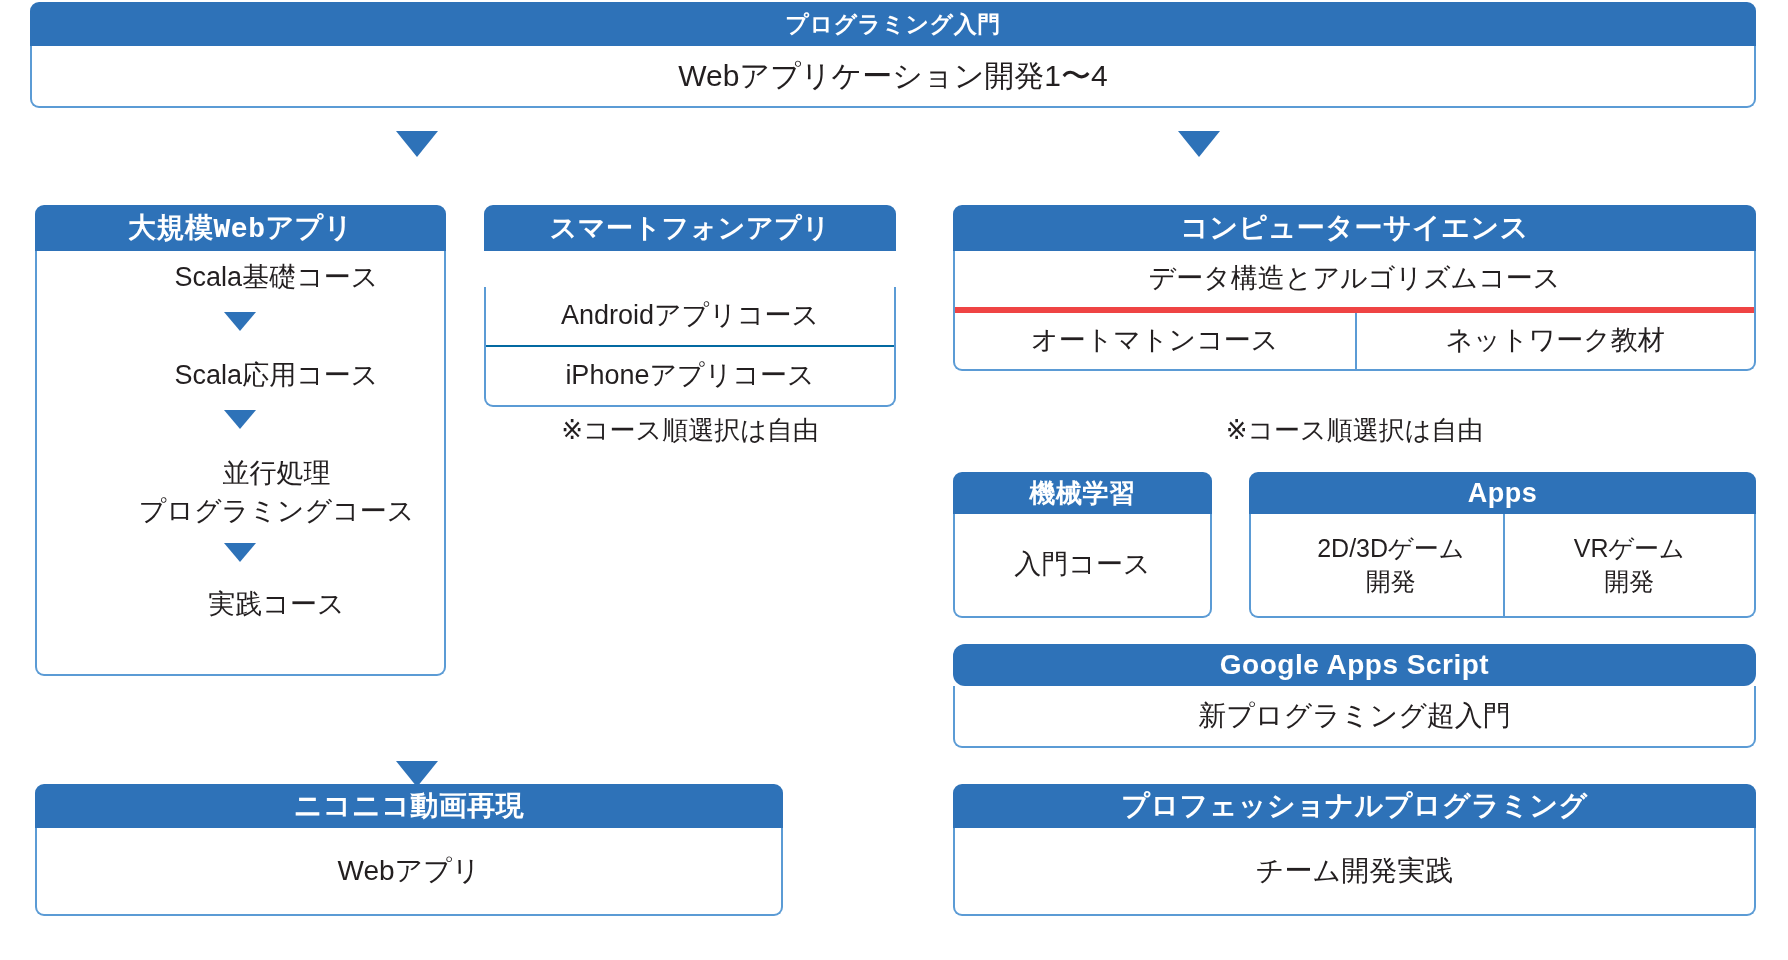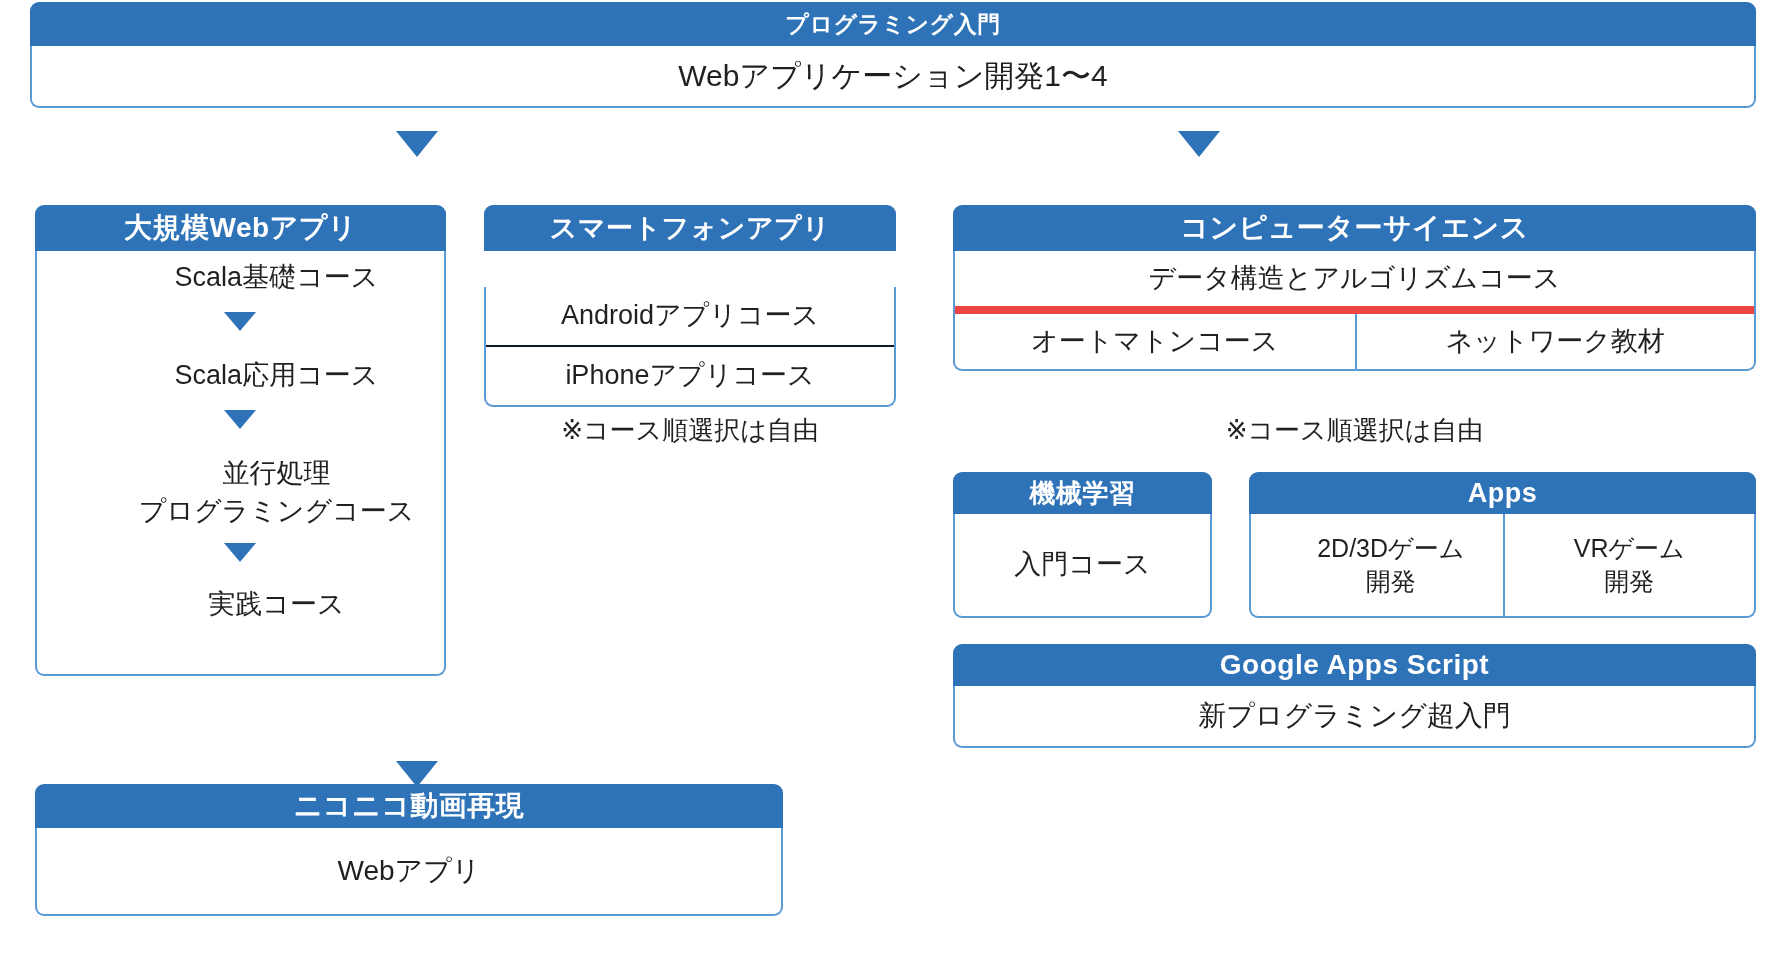--- a/index.html
+++ b/index.html
@@ -49,21 +49,21 @@
   }
   .row {
     display: flex;
     align-items: center;
     justify-content: center;
     text-align: center;
     box-sizing: border-box;
     flex: 1 1 auto;
     line-height: 1.32;
   }
-  .row + .row { border-top: 2px solid #0f172a; }
+  .row + .row { border-top: 2px solid #0369a1; }
   .col-split { display: flex; flex: 1 1 auto; }
   .col-split > .cell {
     flex: 1 1 50%;
     display: flex;
     align-items: center;
     justify-content: center;
     text-align: center;
     box-sizing: border-box;
     line-height: 1.32;
   }
@@ -106,21 +106,21 @@
 
   
   
   #top-card { left: 30px; top: 2px; width: 1726px; }
   #top-card .card-head { height: 44px; font-size: 23px; }
   #top-card .card-body { height: 62px; }
   #top-card .row { font-size: 30px; }
 
   
   #largeweb-card { left: 35px; top: 205px; width: 411px; }
-  #largeweb-card .card-head { height: 46px; font-size: 28px; }
+  #largeweb-card .card-head { height: 46px; font-size: 28px; font-family: Liberation Mono, monospace; }
   #largeweb-card .card-body { height: 425px; }
 
   
   #smartphone-card { left: 484px; top: 205px; width: 412px; }
   #smartphone-card .card-head { height: 46px; font-size: 27px; }
   #smartphone-card .card-body { height: 120px; margin-top: 36px; }
   #smartphone-card .row { font-size: 27px; }
 
   
   #cs-card { left: 953px; top: 205px; width: 803px; }
@@ -135,21 +135,21 @@
   #ml-card .row { font-size: 27px; }
 
   
   #unity-card { left: 1249px; top: 472px; width: 507px; }
   #unity-card .card-head { height: 42px; font-size: 27px; }
   #unity-card .card-body { height: 104px; }
   #unity-card .cell { font-size: 25px; }
 
   
   #gas-card { left: 953px; top: 644px; width: 803px; }
-  #gas-card .card-head { height: 42px; font-size: 28px; }
+  #gas-card .card-head { height: 42px; font-size: 28px; border-radius: 12px; }
   #gas-card .card-body { height: 62px; }
   #gas-card .row { font-size: 28px; }
 
   
   #nico-card { left: 35px; top: 784px; width: 748px; }
   #nico-card .card-head { height: 44px; font-size: 28px; }
   #nico-card .card-body { height: 88px; }
   #nico-card .row { font-size: 28px; }
 
   
@@ -195,21 +195,21 @@
       <div class="row">Androidアプリコース</div>
       <div class="row">iPhoneアプリコース</div>
     </div>
   </div>
   <div class="note" style="left:484px; top:413px; width:412px;">※コース順選択は自由</div>
 
   <div class="card" id="cs-card">
     <div class="card-head">コンピューターサイエンス</div>
     <div class="card-body">
       <div class="row">データ構造とアルゴリズムコース</div>
-      <div class="col-split" style="border-top:8px solid #ef4444;">
+      <div class="col-split" style="border-top:6px solid #ef4444;">
         <div class="cell">オートマトンコース</div>
         <div class="cell">ネットワーク教材</div>
       </div>
     </div>
   </div>
   <div class="note" style="left:953px; top:413px; width:803px;">※コース順選択は自由</div>
 
   <div class="card" id="ml-card">
     <div class="card-head">機械学習</div>
     <div class="card-body">
@@ -236,14 +236,20 @@
     </div>
   </div>
 
   <div class="card" id="nico-card">
     <div class="card-head">ニコニコ動画再現</div>
     <div class="card-body">
       <div class="row">Webアプリ</div>
     </div>
   </div>
 
+  <div class="card" id="pro-card">
+    <div class="card-head">プロフェッショナルプログラミング</div>
+    <div class="card-body">
+      <div class="row">チーム開発実践</div>
+    </div>
+  </div>
 
 </div>
 
 </body></html>

